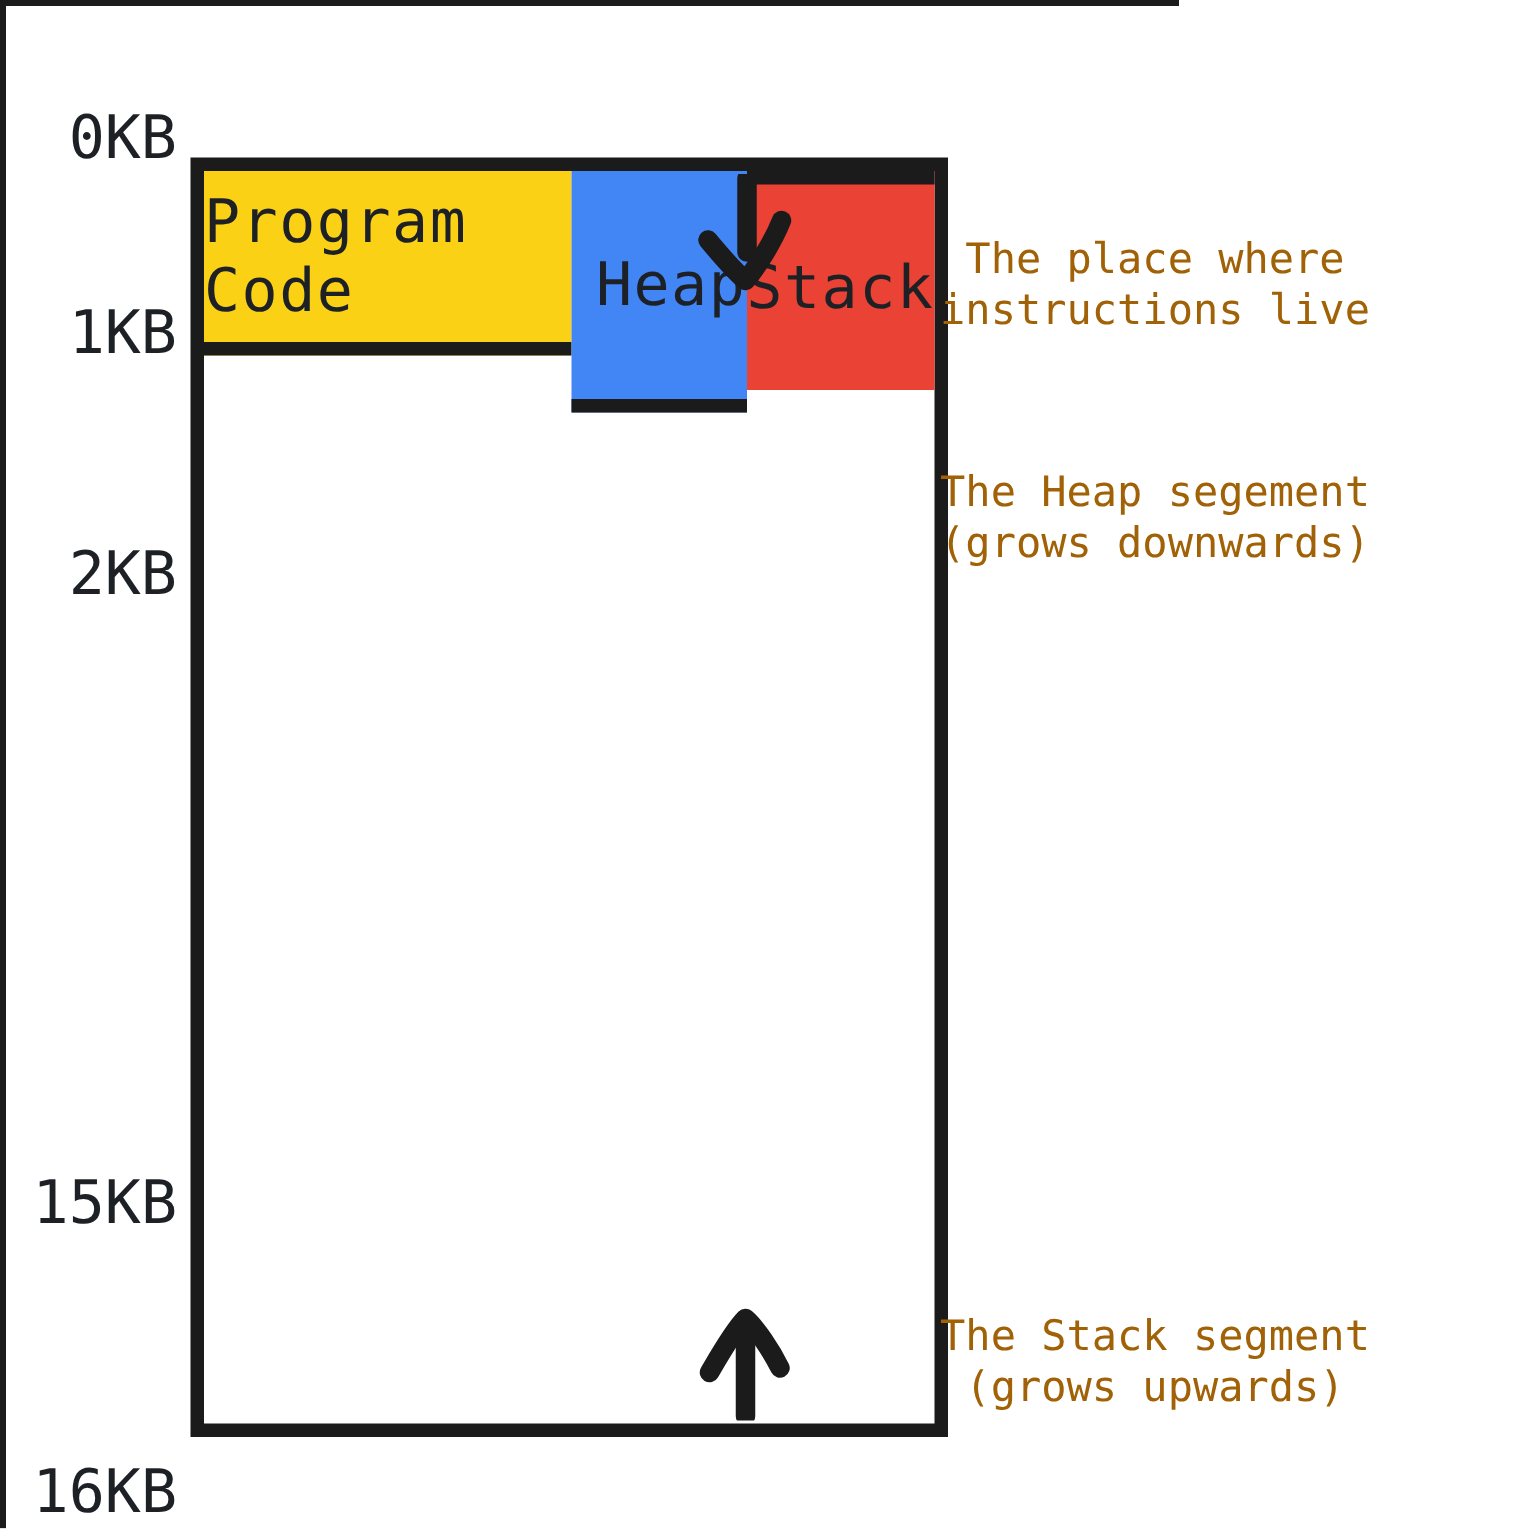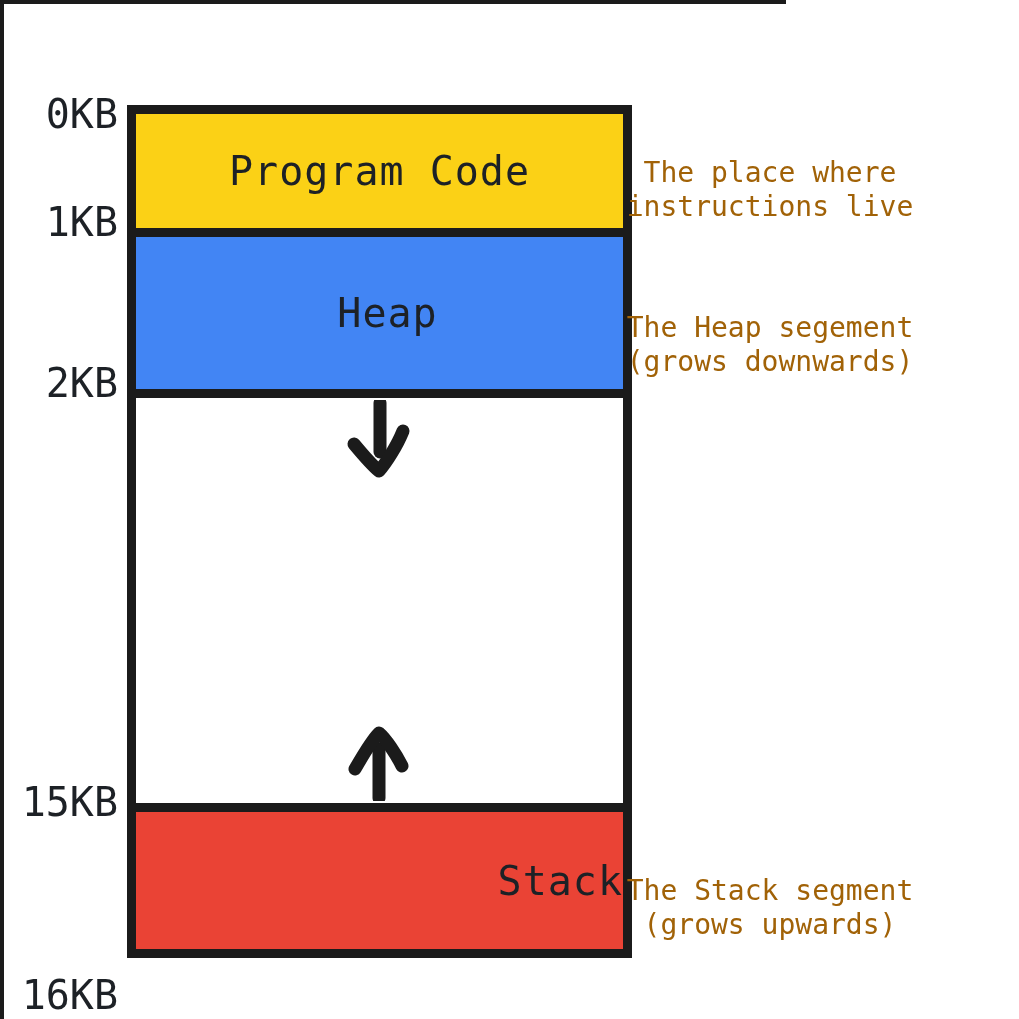--- a/index.html
+++ b/index.html
@@ -14,42 +14,42 @@
   }
   
   .frame-top  { position: absolute; left: 0; top: 0; width: 786px; height: 4px;  background: #1b1b1b; }
   .frame-left { position: absolute; left: 0; top: 0; width: 4px;  height: 1019px; background: #1b1b1b; }
 
   
   .membox {
     position: absolute; left: 127px; top: 105px;
     width: 505px; height: 853px;
     border: 9px solid #1b1b1b; background: #ffffff;
-    display: flex; flex-direction: column;
+    display: flex; flex-direction: row;
   }
   .seg {
     display: flex; align-items: center; justify-content: center;
     font-size: 40px; letter-spacing: 1px; color: #1d2126;
   }
   .seg-code  { height: 123px; border-bottom: 9px solid #1b1b1b; }
   .seg-heap  { height: 161px; border-bottom: 9px solid #1b1b1b; }
   .seg-free  { flex: 1; position: relative; }
   .seg-stack { height: 146px; border-top: 9px solid #1b1b1b; justify-content: flex-end; }
 
   .arrow { position: absolute; left: 50%; transform: translateX(-50%); }
   .arrow-down { top: 2px; }
   .arrow-up   { bottom: 2px; }
 
   
   .addr {
     position: absolute; left: 0; width: 118px;
     text-align: right; font-size: 40px; line-height: 44px;
     color: #1d2126; white-space: nowrap;
   }
-  .addr-0kb  { top: 92px; }
+  .addr-0kb  { top: 70px; }
   .addr-1kb  { top: 200px; padding-left: 18px; }
   .addr-2kb  { top: 361px; }
   .addr-15kb { top: 780px; }
   .addr-16kb { top: 973px; }
 
   
   .note {
     position: absolute; left: 612px; width: 316px;
     text-align: center; font-size: 28px; line-height: 34px;
     color: #a16207; white-space: nowrap; margin-top: 28px;

